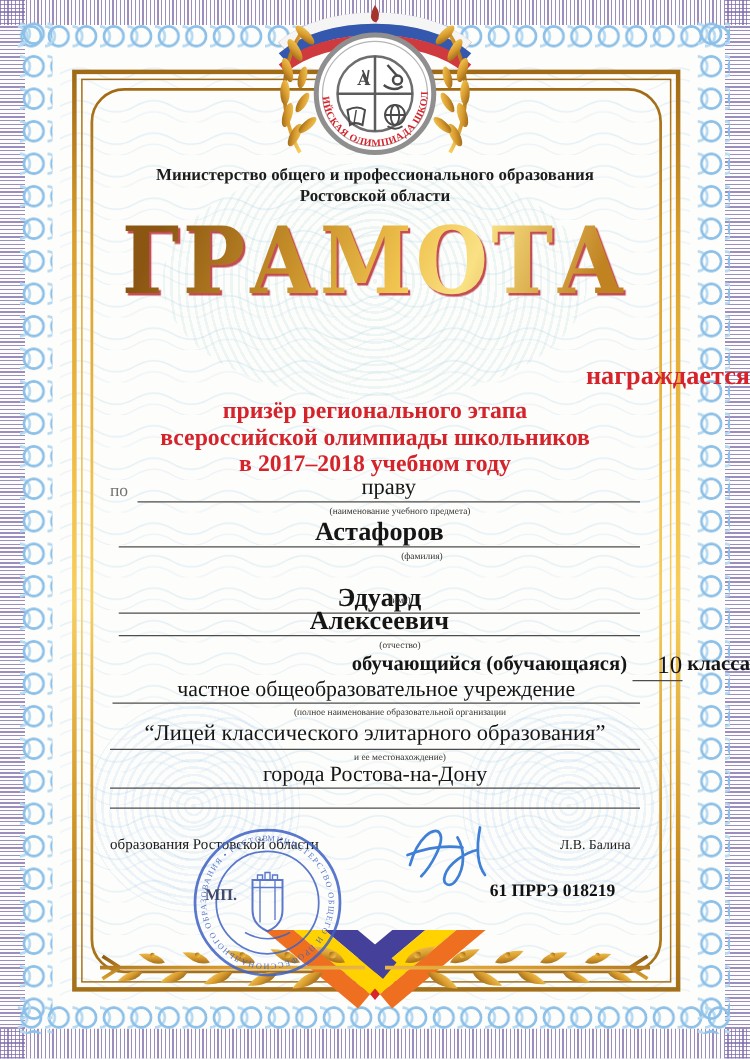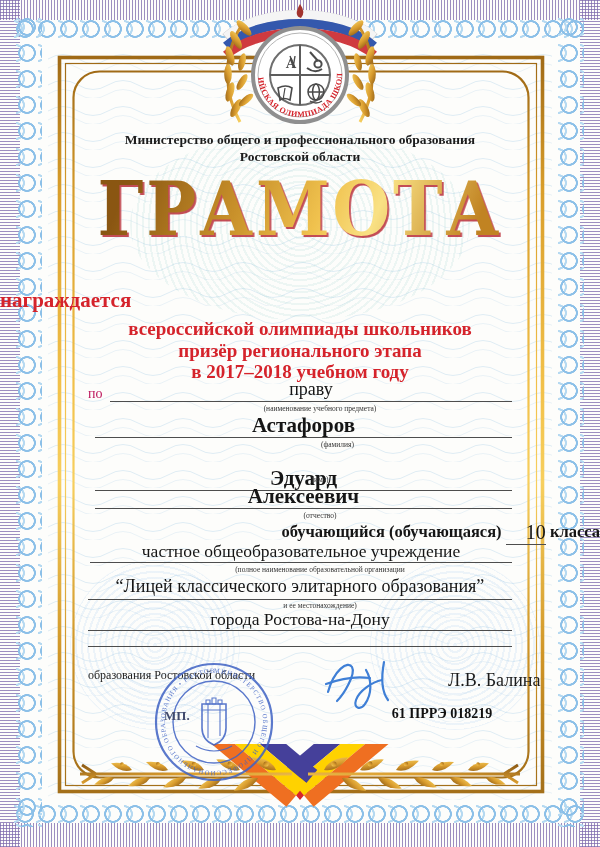--- a/index.html
+++ b/index.html
@@ -37,42 +37,42 @@
   .ministry{position:absolute;left:0;right:0;top:131px;z-index:3;text-align:center;
      font-weight:bold;font-size:13.5px;line-height:17px;color:#1c1c1c;}
   .title-wrap{position:absolute;left:0;right:0;top:172px;z-index:3;text-align:center;}
   .title-text{display:inline-block;font-family:"DejaVu Serif","Liberation Serif",serif;
      font-weight:bold;font-size:74px;line-height:74px;letter-spacing:3px;
      transform:scaleX(.9);transform-origin:50% 50%;
      background:linear-gradient(115deg,#8a5612 8%,#c8902a 35%,#f0c24e 55%,#f9e184 68%,#c18322 92%);
      -webkit-background-clip:text;background-clip:text;color:#c8902a;-webkit-text-fill-color:transparent;
      filter:drop-shadow(2px 2px 0 rgba(186,46,56,.85));}
   .red{color:#d5232b;font-weight:bold;}
-  .award-label{position:absolute;left:0;right:0;top:288px;z-index:3;text-align:left;font-size:21px;}
+  .award-label{position:absolute;left:0;right:0;top:288px;z-index:3;text-align:right;font-size:21px;}
   .award-lines{position:absolute;left:0;right:0;top:318px;z-index:3;text-align:center;
      font-size:19px;line-height:21.5px;}
   
   .fline{position:absolute;z-index:3;border-bottom:1px solid #4d4d4d;text-align:center;color:#151515;}
   .cap{position:absolute;z-index:3;left:0;right:0;text-align:center;font-size:7.5px;color:#333;margin-left:40px;}
   .r1{left:110px;width:402px;top:379px;height:22px;font-size:18px;}
-  .po{position:absolute;left:88px;top:386px;z-index:3;font-size:14px;color:#be185d;}
+  .po{position:absolute;left:88px;top:386px;z-index:3;font-size:14px;color:#737373;}
   .r2{left:95px;width:417px;top:413px;height:24px;font-size:21px;font-weight:bold;}
   .r3{left:95px;width:417px;top:466px;height:24px;font-size:21px;font-weight:bold;}
   .r4{left:95px;width:417px;top:484px;height:24px;font-size:21px;font-weight:bold;}
   .r5{position:absolute;left:0;right:0;top:521px;z-index:3;text-align:right;font-size:16.5px;font-weight:bold;color:#151515;}
   .grade{display:inline-block;min-width:40px;border-bottom:1px solid #4d4d4d;
      font-weight:normal;font-size:20px;vertical-align:-2px;}
   .r6{left:90px;width:422px;top:541px;height:21px;font-size:17.5px;}
   .r7{left:88px;width:424px;top:576px;height:23px;font-size:18px;}
   .r8{left:88px;width:424px;top:609px;height:21px;font-size:17.5px;}
   .r9{left:88px;width:424px;top:645px;height:1px;}
   
   .minister{position:absolute;left:88px;top:668px;width:220px;z-index:3;
      font-size:12px;line-height:15.5px;color:#1c1c1c;}
-  .signer{position:absolute;left:448px;top:670px;z-index:3;font-size:18px;color:#1c1c1c;}
+  .signer{position:absolute;left:448px;top:670px;z-index:3;font-size:11px;color:#1c1c1c;}
   .serial{position:absolute;left:352px;width:180px;top:706px;z-index:3;text-align:center;
      font-weight:bold;font-size:14px;color:#111;}
   .signature{position:absolute;left:318px;top:652px;z-index:4;}
   .seal{position:absolute;left:150px;top:658px;z-index:6;opacity:.85;}
   .band{position:absolute;left:52px;top:744px;z-index:4;}
 </style>
 </head>
 <body>
 
 <div class="cert">
@@ -178,22 +178,22 @@
     <div>Министерство общего и профессионального образования</div>
     <div>Ростовской области</div>
   </div>
 
   <div class="title-wrap">
     <span class="title-text">ГРАМОТА</span>
   </div>
 
   <div class="award-label red">награждается</div>
   <div class="award-lines red">
+    <div>призёр регионального этапа</div>
     <div>всероссийской олимпиады школьников</div>
-    <div>призёр регионального этапа</div>
     <div>в 2017–2018 учебном году</div>
   </div>
 
   <span class="po">по</span>
   <div class="fline r1">праву</div>
   <div class="cap" style="top:404px;">(наименование учебного предмета)</div>
 
   <div class="fline r2">Астафоров</div>
   <div class="cap" style="top:440px;padding-left:35px;">(фамилия)</div>
 

